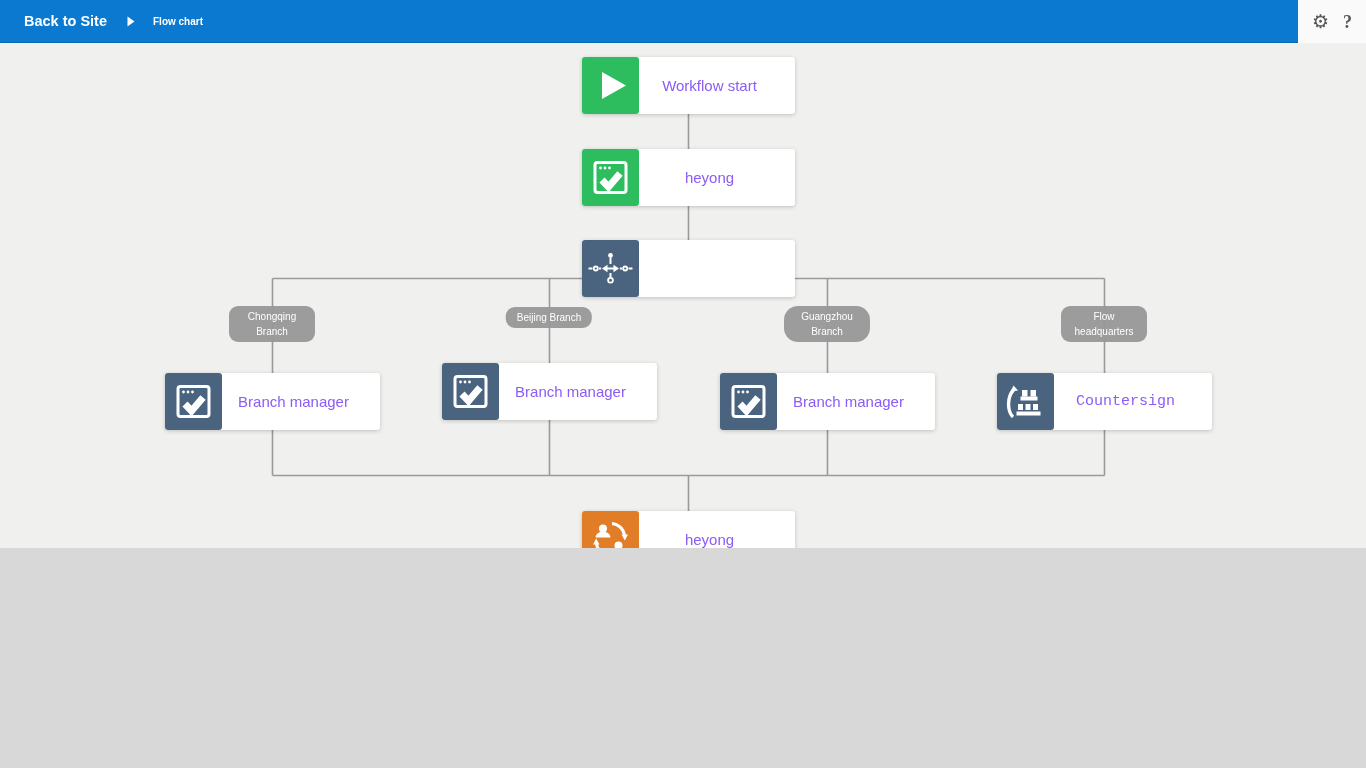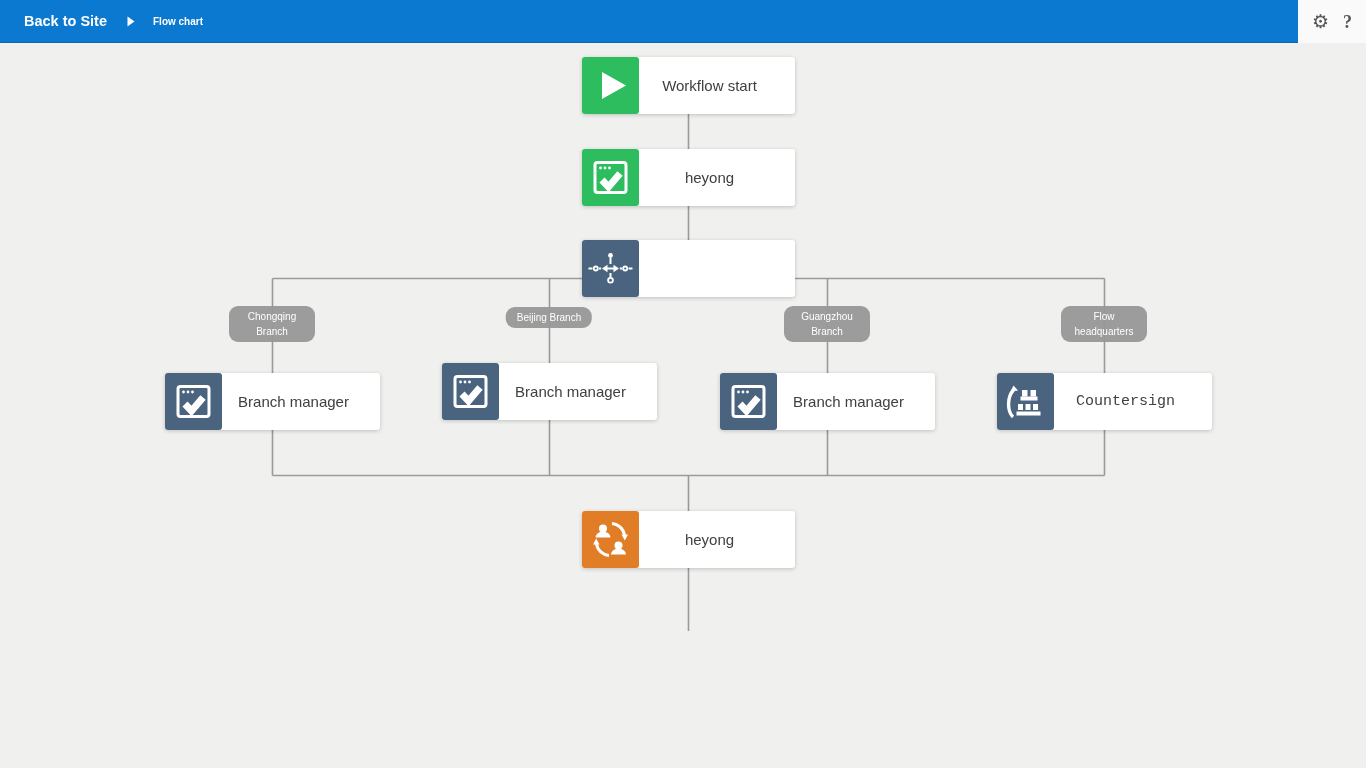--- a/index.html
+++ b/index.html
@@ -1,18 +1,18 @@
 <!DOCTYPE html>
 <html><head>
 <meta charset="utf-8">
 <style>
   html,body { margin:0; padding:0; background:#d8d8d8; }
   * { box-sizing:border-box; }
   .app {
-    position:relative; width:1366px; height:768px; overflow:hidden;
+    position:relative; width:1366px; height:548px; overflow:hidden;
     background:#f0f0ef;
     font-family:"Liberation Sans", sans-serif;
   }
   
   .topbar {
     position:absolute; left:0; top:0; width:1298px; height:43px;
     background:#0b79d0; border-bottom:1px solid #0968b4;
     display:flex; align-items:center; color:#ffffff;
   }
   .topbar .back {
@@ -42,21 +42,21 @@
   .node .icon {
     position:absolute; left:0; top:0; width:57px; height:57px;
     border-radius:3px; display:flex; align-items:center; justify-content:center;
   }
   .node .icon.green  { background:#2dbd5e; }
   .node .icon.slate  { background:#4a6480; }
   .node .icon.orange { background:#e17d26; }
   .node .lbl {
     position:absolute; left:57px; right:15px; top:0; height:100%;
     display:flex; align-items:center; justify-content:center;
-    font-size:15px; color:#404040; white-space:nowrap;
+    font-size:15px; color:#8b5cf6; white-space:nowrap;
   }
   .node.wide { width:215px; }
 
   
   .tag {
     position:absolute; transform:translateX(-50%);
     background:rgba(152,152,152,0.96); color:#ffffff;
     font-size:10px; line-height:15px; text-align:center;
     padding:3px 11px; border-radius:9px;
   }
@@ -132,21 +132,21 @@
             <circle cx="43.2" cy="28.5" r="2" stroke-width="1.8"></circle>
             <path d="M46.5 28.5 H50.5"></path>
           <path d="M28.5 33 V37"></path>
             <circle cx="28.5" cy="40.2" r="2.4" stroke-width="1.8"></circle>
         </svg>
       </span>
     </div>
 
     <div class="tag two" style="left:272px; top:263px;">Chongqing Branch</div>
     <div class="tag one" style="left:549px; top:264px;">Beijing Branch</div>
-    <div class="tag two" style="left:827px; top:263px;">Guangzhou Branch</div>
+    <div class="tag two" style="left:827px; top:263px;border-radius:14px;">Guangzhou Branch</div>
     <div class="tag two" style="left:1104px; top:263px;">Flow headquarters</div>
 
     <div class="node wide" style="left:165px; top:330px;">
       <span class="icon slate">
         <svg width="57" height="57" viewBox="0 0 57 57">
           <rect x="13" y="13.5" width="31" height="30" rx="2.5" fill="none" stroke="#fff" stroke-width="3"></rect>
           <circle cx="18.5" cy="19" r="1.4" fill="#fff"></circle>
             <circle cx="23" cy="19" r="1.4" fill="#fff"></circle>
             <circle cx="27.5" cy="19" r="1.4" fill="#fff"></circle>
           <path d="M20 31 L26.5 38 L38 24.5" fill="none" stroke="#fff" stroke-width="7"></path>

